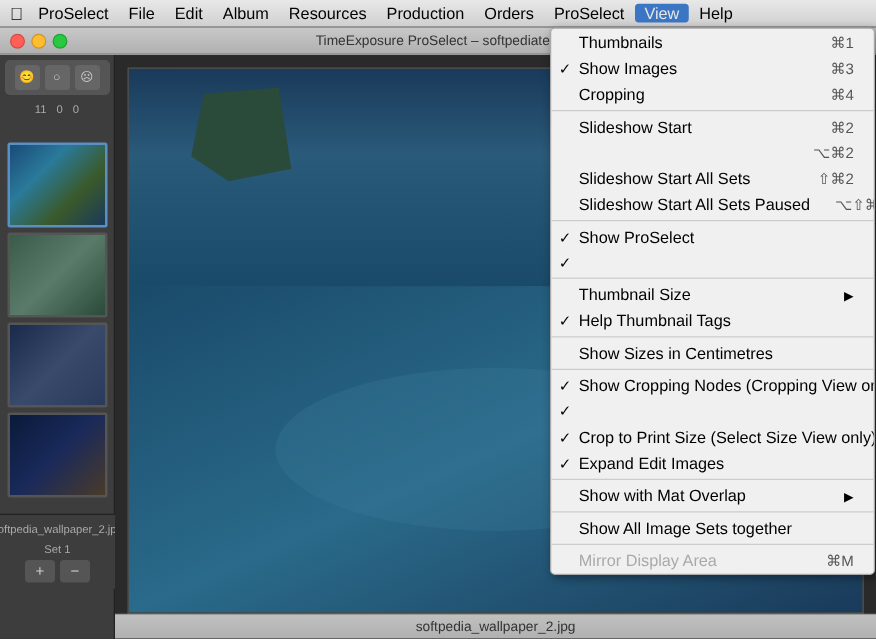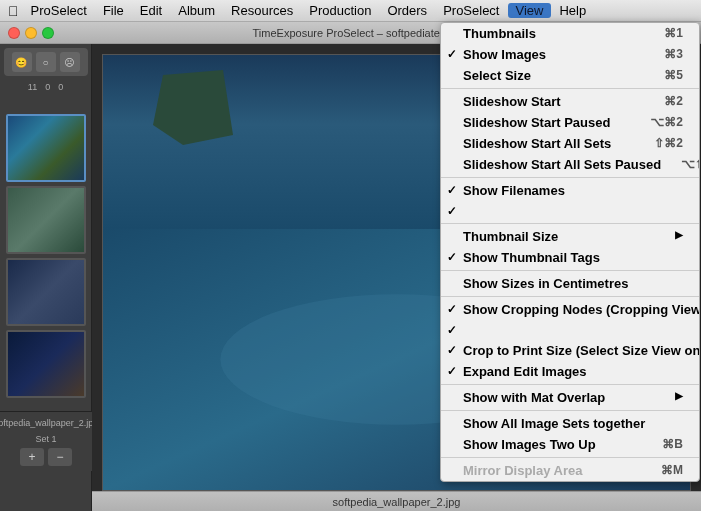--- a/index.html
+++ b/index.html
@@ -27,21 +27,21 @@
     }
     .menu-bar-item {
       padding: 0 8px;
       font-size: 13px;
       color: #000;
       cursor: pointer;
       border-radius: 3px;
     }
     .menu-bar-item:hover, .menu-bar-item.active {
       background: #3a76c4;
-      color: #0f172a;
+      color: #e5e5e5;
     }
     .apple-logo {
       font-size: 14px;
       margin-right: 4px;
       color: #000;
     }
 
     
     .title-bar {
       width: 100%;
@@ -210,29 +210,28 @@
       width: 260px;
       background: #f0f0f0;
       border: 1px solid #aaa;
       box-shadow: 2px 2px 8px rgba(0,0,0,0.4);
       z-index: 200;
       border-radius: 4px;
       overflow: hidden;
     }
     .menu-item {
       display: flex;
-      align-items: flex-start;
+      align-items: flex-end;
       padding: 3px 16px 3px 22px;
       font-size: 13px;
       color: #000;
       cursor: pointer;
       position: relative;
       min-height: 20px;
       white-space: nowrap;
-      font-weight: bold;
     }
     .menu-item.disabled {
       color: #aaa;
       cursor: default;
     }
     .menu-item .checkmark {
       position: absolute;
       left: 6px;
       font-size: 12px;
     }
@@ -365,61 +364,60 @@
     <span>Thumbnails</span>
     <span class="shortcut">⌘1</span>
   </div>
   <div class="menu-item">
     <span class="checkmark">✓</span>
     <span>Show Images</span>
     <span class="shortcut">⌘3</span>
   </div>
   <div class="menu-item">
     <span class="checkmark"></span>
-    <span>Select Size</span>
-    <span class="shortcut">⌘5</span>
+    <span>Cropping</span>
+    <span class="shortcut">⌘4</span>
   </div>
   <div class="menu-separator"></div>
   <div class="menu-item">
     <span class="checkmark"></span>
     <span>Slideshow Start</span>
     <span class="shortcut">⌘2</span>
   </div>
   <div class="menu-item">
     <span class="checkmark"></span>
-    <span>Slideshow Start Paused</span>
     <span class="shortcut">⌥⌘2</span>
   </div>
   <div class="menu-item">
     <span class="checkmark"></span>
     <span>Slideshow Start All Sets</span>
     <span class="shortcut">⇧⌘2</span>
   </div>
   <div class="menu-item">
     <span class="checkmark"></span>
     <span>Slideshow Start All Sets Paused</span>
     <span class="shortcut">⌥⇧⌘2</span>
   </div>
   <div class="menu-separator"></div>
   <div class="menu-item">
     <span class="checkmark">✓</span>
-    <span>Show Filenames</span>
+    <span>Show ProSelect</span>
   </div>
   <div class="menu-item">
     <span class="checkmark">✓</span>
   </div>
   <div class="menu-separator"></div>
   <div class="menu-item">
     <span class="checkmark"></span>
     <span>Thumbnail Size</span>
     <span class="arrow">▶</span>
   </div>
   <div class="menu-item">
     <span class="checkmark">✓</span>
-    <span>Show Thumbnail Tags</span>
+    <span>Help Thumbnail Tags</span>
   </div>
   <div class="menu-separator"></div>
   <div class="menu-item">
     <span class="checkmark"></span>
     <span>Show Sizes in Centimetres</span>
   </div>
   <div class="menu-separator"></div>
   <div class="menu-item">
     <span class="checkmark">✓</span>
     <span>Show Cropping Nodes (Cropping View only)</span>
@@ -439,25 +437,20 @@
   <div class="menu-item">
     <span class="checkmark"></span>
     <span>Show with Mat Overlap</span>
     <span class="arrow">▶</span>
   </div>
   <div class="menu-separator"></div>
   <div class="menu-item">
     <span class="checkmark"></span>
     <span>Show All Image Sets together</span>
   </div>
-  <div class="menu-item">
-    <span class="checkmark"></span>
-    <span>Show Images Two Up</span>
-    <span class="shortcut">⌘B</span>
-  </div>
   <div class="menu-separator"></div>
   <div class="menu-item disabled">
     <span class="checkmark"></span>
     <span>Mirror Display Area</span>
     <span class="shortcut">⌘M</span>
   </div>
 
 </div>
 
 </body></html>

